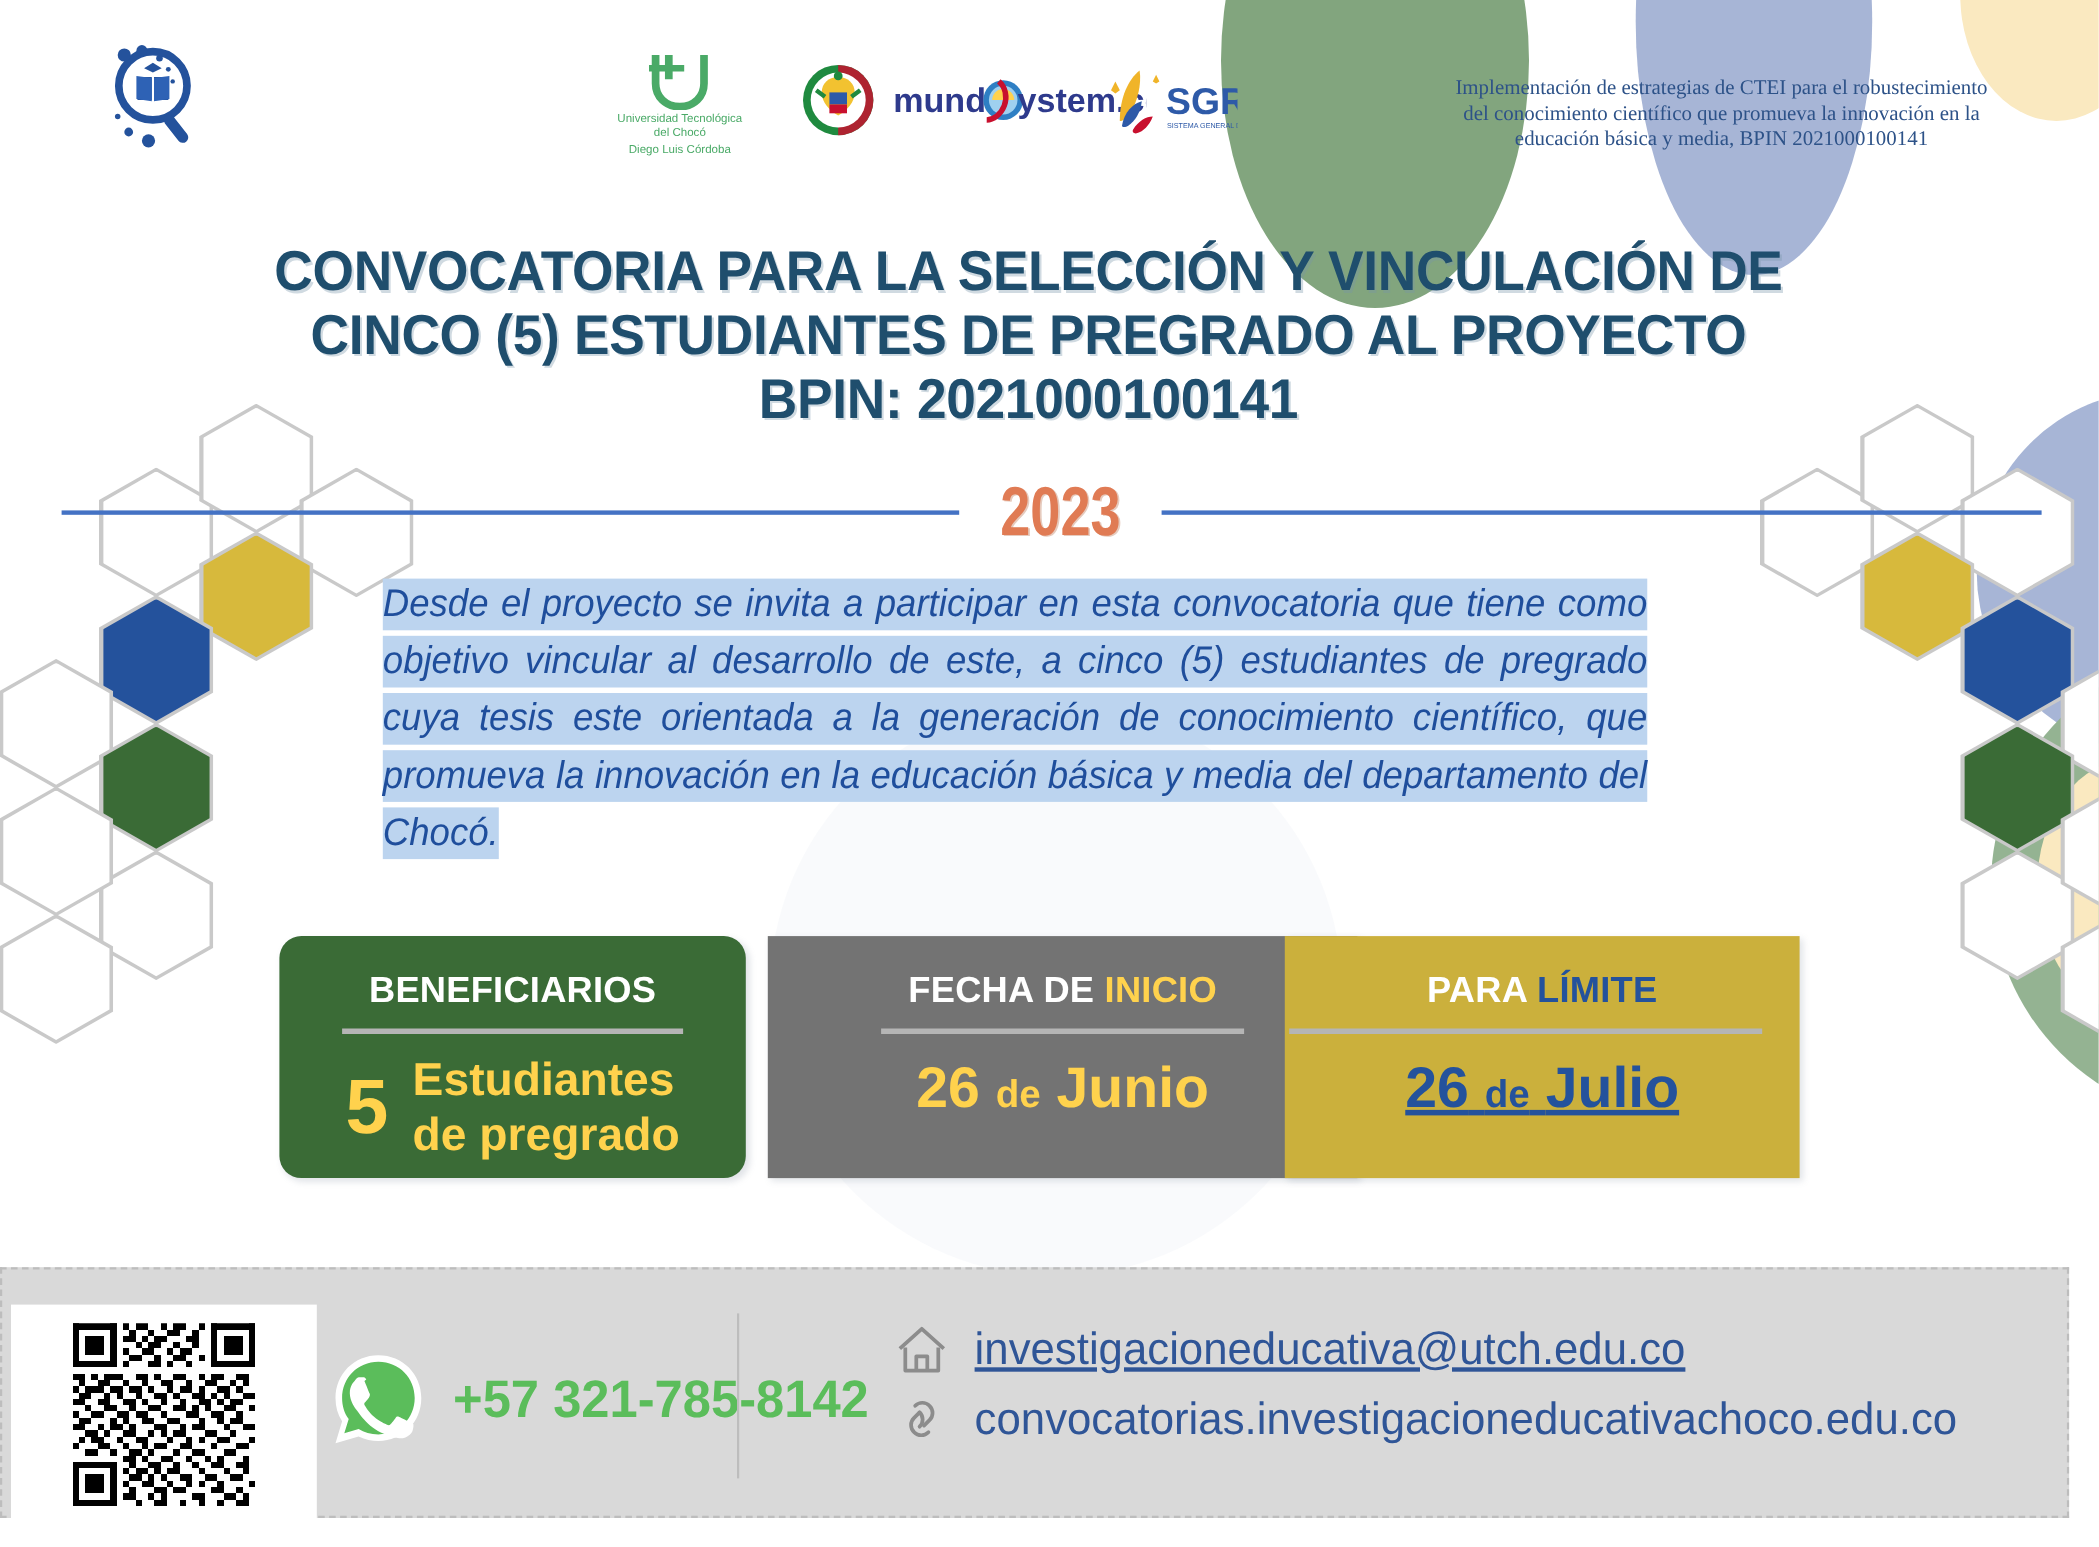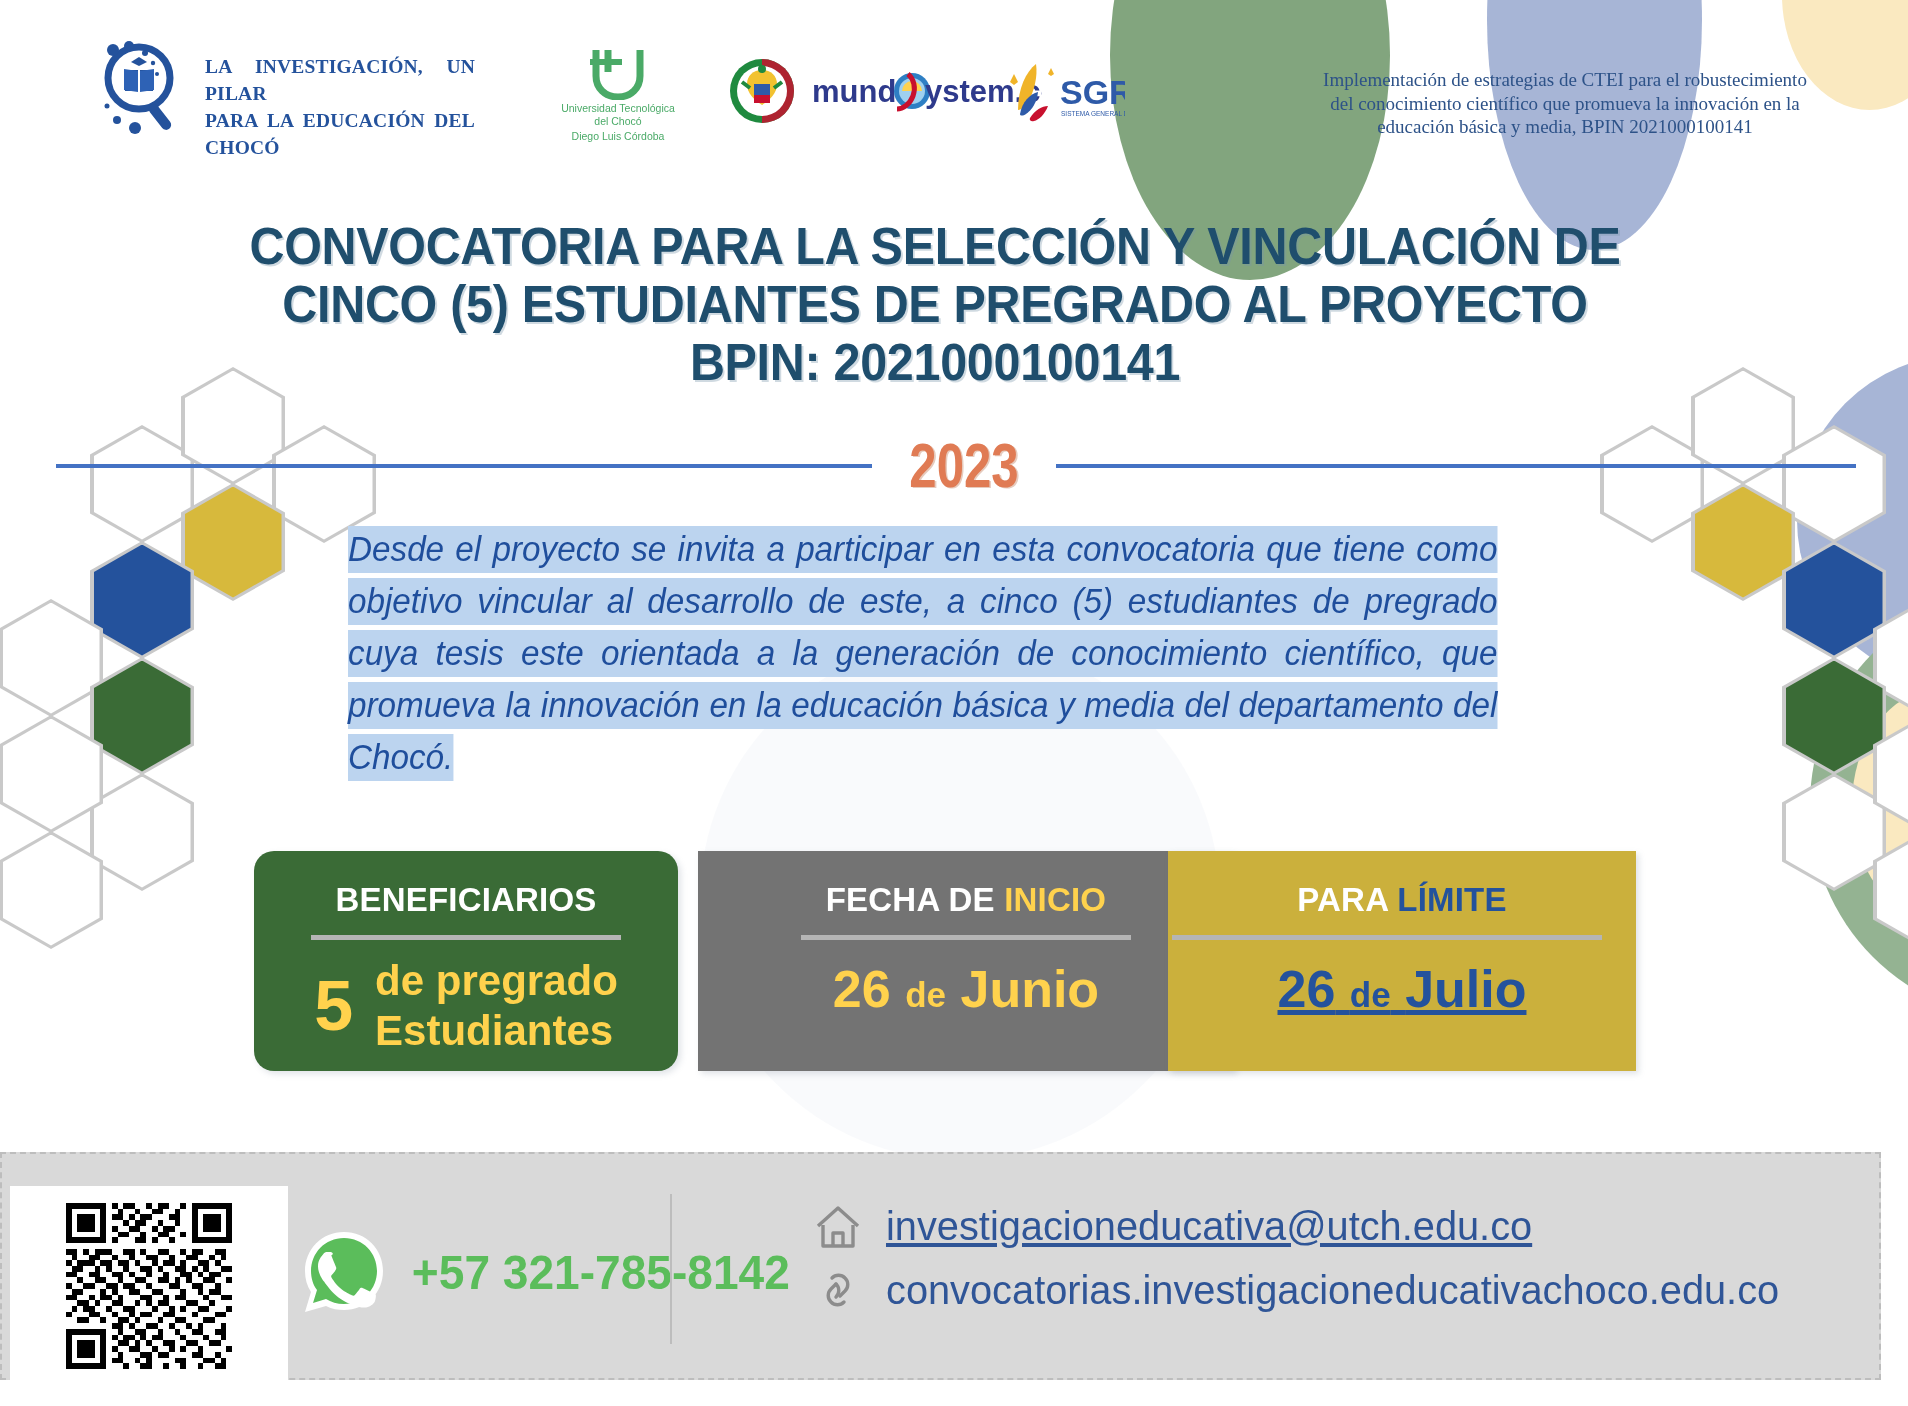--- a/index.html
+++ b/index.html
@@ -322,24 +322,20 @@
       <circle cx="18" cy="14" r="6" fill="#24529c"></circle>
       <circle cx="34" cy="10" r="5" fill="#24529c"></circle>
       <circle cx="50" cy="17" r="3" fill="#24529c"></circle>
       <circle cx="58" cy="27" r="2.2" fill="#24529c"></circle>
       <circle cx="12" cy="70" r="2.5" fill="#24529c"></circle>
       <circle cx="22" cy="84" r="4" fill="#24529c"></circle>
       <circle cx="40" cy="92" r="6" fill="#24529c"></circle>
       <circle cx="62" cy="38" r="2" fill="#24529c"></circle>
     </svg>
 
-    <div class="logo-mag-text">
-      <span class="ln1">LA INVESTIGACIÓN, UN PILAR</span>
-      <span>PARA LA EDUCACIÓN DEL CHOCÓ</span>
-    </div>
 
     <div class="logo-utch">
       <svg width="60" height="52" viewBox="0 0 60 52" style="display:block;margin:0 auto;">
         <path d="M8 2v26c0 12 9 21 22 21s22-9 22-21V2" fill="none" stroke="#4aaa67" stroke-width="7"></path>
         <path d="M20 2v22" fill="none" stroke="#4aaa67" stroke-width="7"></path>
         <path d="M2 14h32" fill="none" stroke="#4aaa67" stroke-width="6"></path>
       </svg>
       <div class="logo-utch-cap">Universidad Tecnológica del Chocó</div>
       <div class="logo-utch-cap">Diego Luis Córdoba</div>
     </div>
@@ -396,22 +392,22 @@
   <div class="boxes">
 
     <div class="box box-ben">
       <div class="box-head">
         <span>BENEFICIARIOS</span>
       </div>
       <div class="box-rule"></div>
       <div class="box-body">
         <div class="num-big">5</div>
         <div class="two-line">
+          <span>Estudiantes</span>
           <span>de pregrado</span>
-          <span>Estudiantes</span>
         </div>
       </div>
     </div>
 
     <div class="box box-ini">
       <div class="box-head">
         <span>FECHA DE </span><em>INICIO</em>
       </div>
       <div class="box-rule"></div>
       <div class="box-body">

